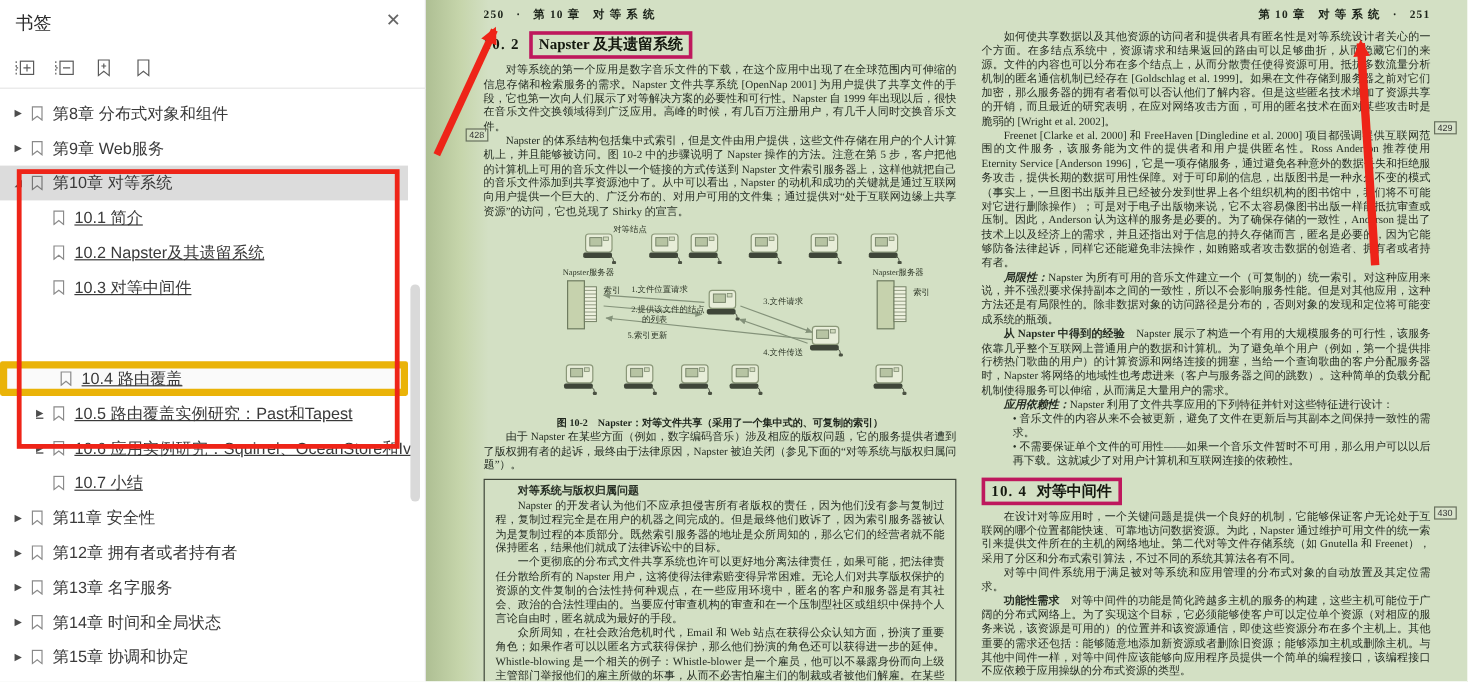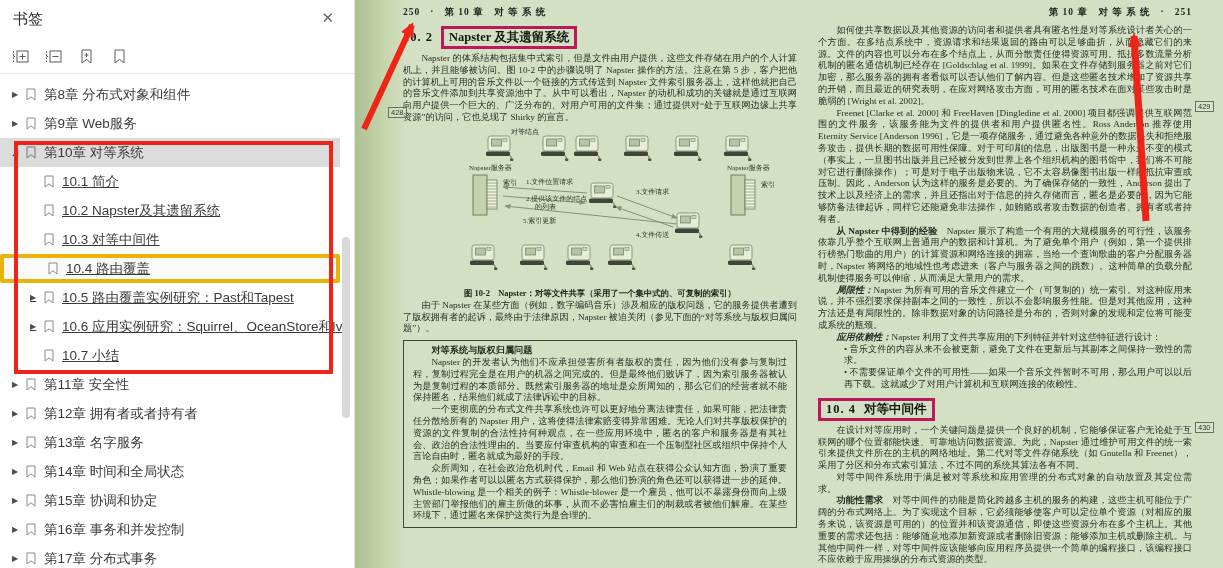--- a/index.html
+++ b/index.html
@@ -14,21 +14,21 @@
   .tbtn{width:24px;height:24px;display:flex;align-items:center;justify-content:center;cursor:pointer;}
   .sb-divider{position:absolute;left:0;top:73px;width:355px;border-top:1px solid #e6e6e6;}
   .sb-list{position:absolute;left:0;top:80px;width:340px;}
   .row{height:29px;display:flex;align-items:center;font-size:13.5px;color:#3a3a3a;box-sizing:border-box;cursor:pointer;}
   .lv0{padding-left:12px;}
   .lv1{padding-left:30px;text-decoration:underline;}
   .tri{width:14px;flex:0 0 14px;font-size:8px;color:#4d4d4d;}
   .bm{width:10px;height:13px;margin-right:8px;flex:0 0 10px;}
   .lbl{white-space:nowrap;}
   .sel{background:#dcdcdc;}
-  .hov{background:#fafafa;border:4px solid #eab308;border-radius:2px;}
+  .hov{background:#fafafa;border:6px solid #eab308;border-radius:2px;margin-top:47px;}
   .sb-scroll{position:absolute;right:4px;top:237px;width:8px;height:181px;background:#d9d9d9;border-radius:4px;cursor:pointer;}
   
   .doc{position:absolute;left:355px;top:0;width:868px;height:568px;background:#d3e0c4;overflow:hidden;
        font-family:"Liberation Serif","DejaVu Serif",serif;}
   .gutter{position:absolute;left:0;top:0;width:52px;height:568px;
           background:linear-gradient(90deg,#aebf93 0%,#c6d5ab 55%,#d3e0c4 100%);}
   .page{position:absolute;top:0;height:532px;color:#262e24;}
   .page-left{left:48px;width:394px;}
   .page-right{left:463px;width:374px;}
   .pg-header{font-weight:bold;font-size:9.5px;padding-top:6px;letter-spacing:1px;color:#1d241b;}
@@ -233,20 +233,21 @@
       <div class="pg-header">
         <span>250</span><span class="hdr-dot">·</span><span>第 10 章　对 等 系 统</span>
       </div>
 
       <div class="sec-head">
         <span class="sec-num">10. 2</span>
         <span class="redbox"><span>Napster 及其遗留系统</span></span>
       </div>
 
       <div class="body-text">
+        <p>对等系统的第一个应用是数字音乐文件的下载，在这个应用中出现了在全球范围内可伸缩的信息存储和检索服务的需求。Napster 文件共享系统 [OpenNap 2001] 为用户提供了共享文件的手段，它也第一次向人们展示了对等解决方案的必要性和可行性。Napster 自 1999 年出现以后，很快在音乐文件交换领域得到广泛应用。高峰的时候，有几百万注册用户，有几千人同时交换音乐文件。</p>
         <p>Napster 的体系结构包括集中式索引，但是文件由用户提供，这些文件存储在用户的个人计算机上，并且能够被访问。图 10-2 中的步骤说明了 Napster 操作的方法。注意在第 5 步，客户把他的计算机上可用的音乐文件以一个链接的方式传送到 Napster 文件索引服务器上，这样他就把自己的音乐文件添加到共享资源池中了。从中可以看出，Napster 的动机和成功的关键就是通过互联网向用户提供一个巨大的、广泛分布的、对用户可用的文件集；通过提供对“处于互联网边缘上共享资源”的访问，它也兑现了 Shirky 的宣言。</p>
       </div>
 
       <div class="figure">
         <svg class="fig-svg" width="355" height="156" viewBox="0 0 355 156">
           <defs>
             <g id="pc">
               <rect x="3" y="0" width="22" height="15" rx="2.5" fill="#e7edd8" stroke="#8a9778" stroke-width="1"></rect>
               <rect x="6.5" y="3" width="10" height="7" fill="#b7c4a3" stroke="#77846a" stroke-width="0.8"></rect>
               <rect x="18" y="2.5" width="4" height="3" fill="#cfd9bc" stroke="#77846a" stroke-width="0.6"></rect>
@@ -318,22 +319,22 @@
     </div>
 
     <div class="page page-right">
       <div class="pg-header right">
         <span>第 10 章　对 等 系 统</span><span class="hdr-dot">·</span><span>251</span>
       </div>
 
       <div class="body-text" style="margin-top:6px;">
         <p>如何使共享数据以及其他资源的访问者和提供者具有匿名性是对等系统设计者关心的一个方面。在多结点系统中，资源请求和结果返回的路由可以足够曲折，从而隐藏它们的来源。文件的内容也可以分布在多个结点上，从而分散责任使得资源可用。抵抗多数流量分析机制的匿名通信机制已经存在 [Goldschlag et al. 1999]。如果在文件存储到服务器之前对它们加密，那么服务器的拥有者看似可以否认他们了解内容。但是这些匿名技术增加了资源共享的开销，而且最近的研究表明，在应对网络攻击方面，可用的匿名技术在面对某些攻击时是脆弱的 [Wright et al. 2002]。</p>
         <p>Freenet [Clarke et al. 2000] 和 FreeHaven [Dingledine et al. 2000] 项目都强调提供互联网范围的文件服务，该服务能为文件的提供者和用户提供匿名性。Ross Anderson 推荐使用 Eternity Service [Anderson 1996]，它是一项存储服务，通过避免各种意外的数据丢失和拒绝服务攻击，提供长期的数据可用性保障。对于可印刷的信息，出版图书是一种永久不变的模式（事实上，一旦图书出版并且已经被分发到世界上各个组织机构的图书馆中，我们将不可能对它进行删除操作）；可是对于电子出版物来说，它不太容易像图书出版一样能抵抗审查或压制。因此，Anderson 认为这样的服务是必要的。为了确保存储的一致性，Anderson 提出了技术上以及经济上的需求，并且还指出对于信息的持久存储而言，匿名是必要的，因为它能够防备法律起诉，同样它还能避免非法操作，如贿赂或者攻击数据的创造者、拥有者或者持有者。</p>
+        <p><span class="lead-bi">局限性：</span><span>Napster 为所有可用的音乐文件建立一个（可复制的）统一索引。对这种应用来说，并不强烈要求保持副本之间的一致性，所以不会影响服务性能。但是对其他应用，这种方法还是有局限性的。除非数据对象的访问路径是分布的，否则对象的发现和定位将可能变成系统的瓶颈。</span></p>
         <p><span class="lead-b">从 Napster 中得到的经验　</span><span>Napster 展示了构造一个有用的大规模服务的可行性，该服务依靠几乎整个互联网上普通用户的数据和计算机。为了避免单个用户（例如，第一个提供排行榜热门歌曲的用户）的计算资源和网络连接的拥塞，当给一个查询歌曲的客户分配服务器时，Napster 将网络的地域性也考虑进来（客户与服务器之间的跳数）。这种简单的负载分配机制使得服务可以伸缩，从而满足大量用户的需求。</span></p>
-        <p><span class="lead-bi">局限性：</span><span>Napster 为所有可用的音乐文件建立一个（可复制的）统一索引。对这种应用来说，并不强烈要求保持副本之间的一致性，所以不会影响服务性能。但是对其他应用，这种方法还是有局限性的。除非数据对象的访问路径是分布的，否则对象的发现和定位将可能变成系统的瓶颈。</span></p>
         <p><span class="lead-bi">应用依赖性：</span><span>Napster 利用了文件共享应用的下列特征并针对这些特征进行设计：</span></p>
         <ul class="bullets">
           <li>音乐文件的内容从来不会被更新，避免了文件在更新后与其副本之间保持一致性的需求。</li>
           <li>不需要保证单个文件的可用性——如果一个音乐文件暂时不可用，那么用户可以以后再下载。这就减少了对用户计算机和互联网连接的依赖性。</li>
         </ul>
       </div>
 
       <div class="sec-head">
         <span class="redbox"><span class="sec-num">10. 4</span><span>对等中间件</span></span>
       </div>

